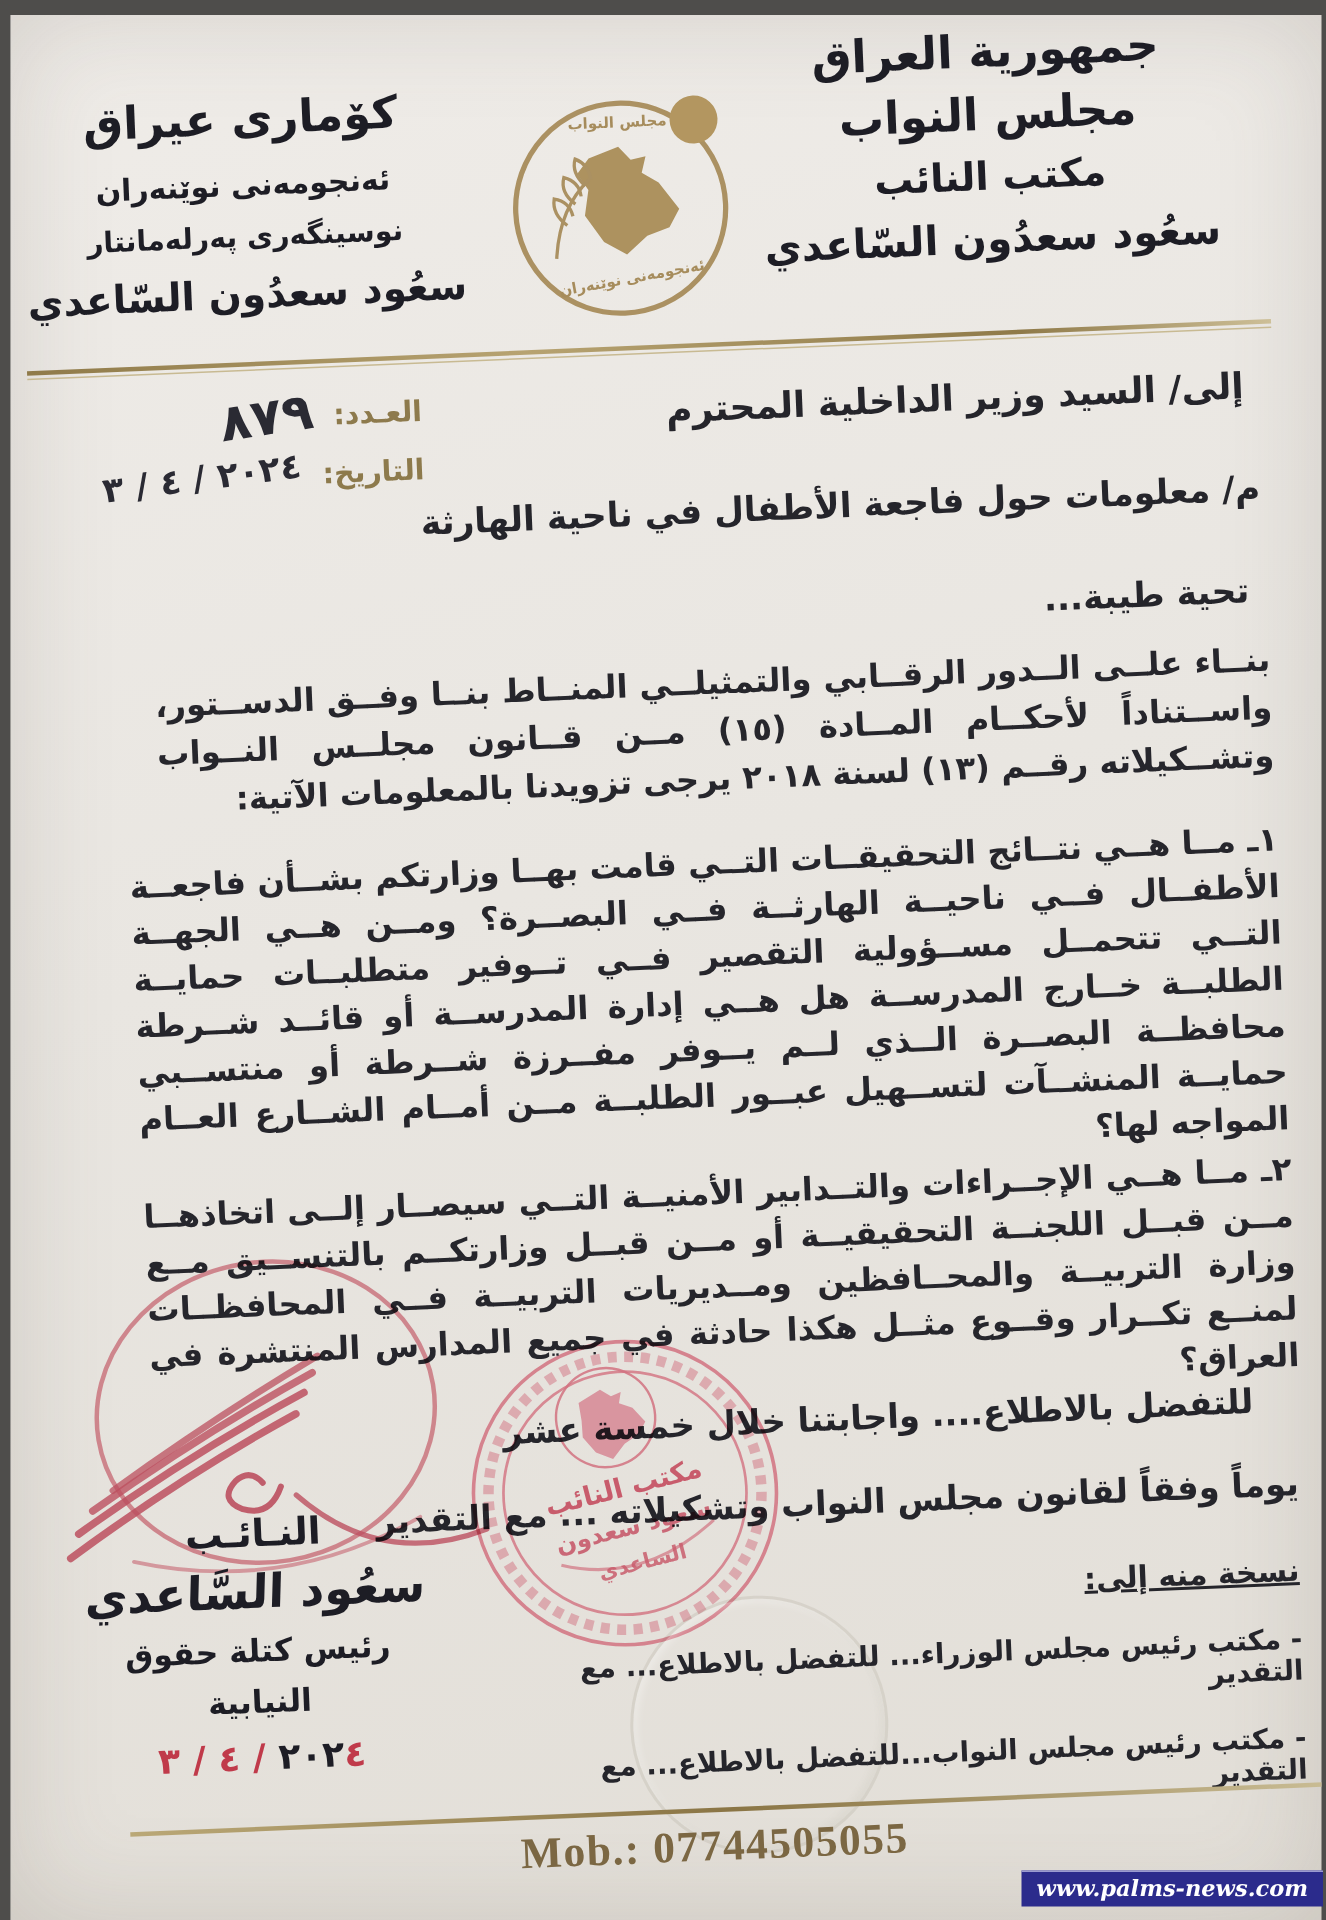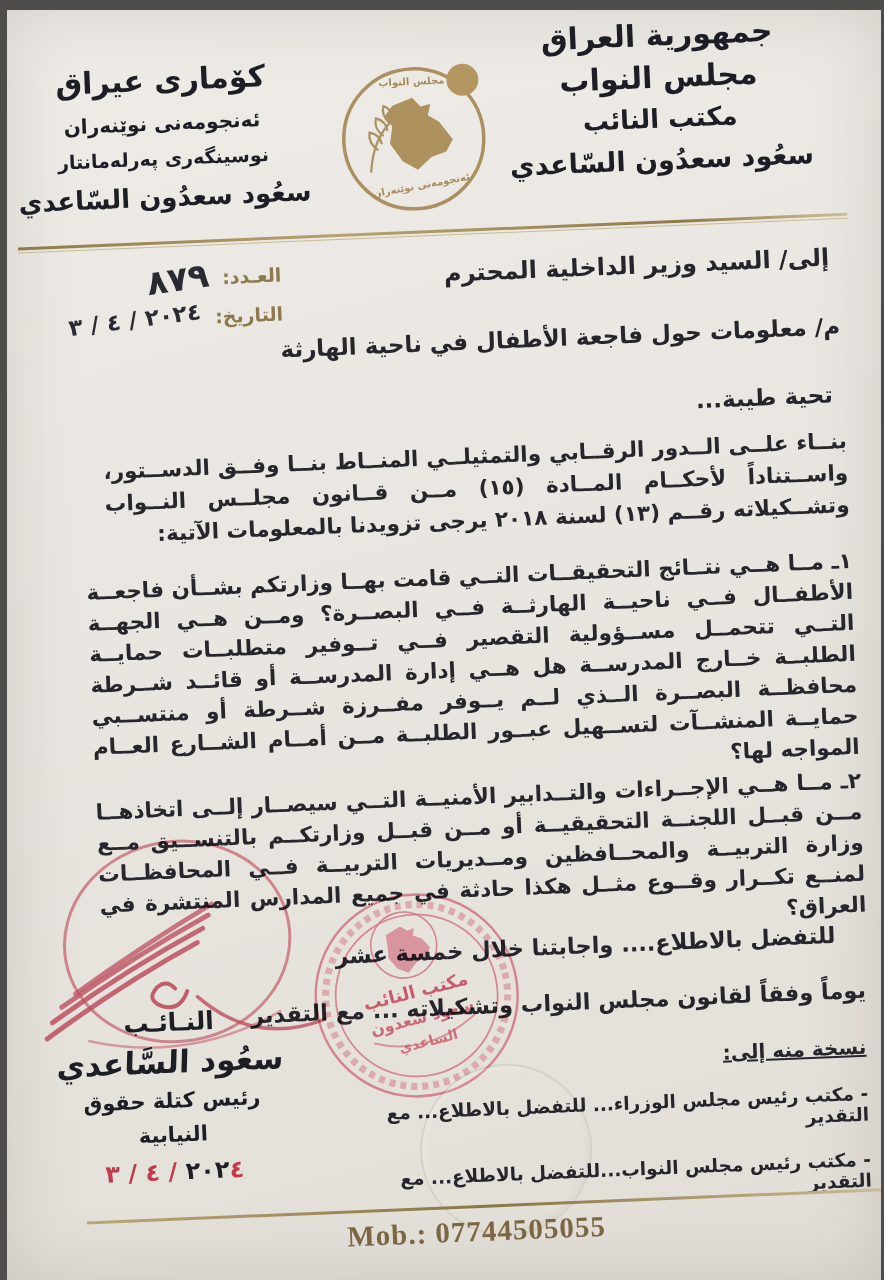--- a/index.html
+++ b/index.html
@@ -182,13 +182,14 @@
         <div class="cc-head">نسخة منه إلى:</div>
         <div class="cc-item">- مكتب رئيس مجلس الوزراء... للتفضل بالاطلاع... مع التقدير</div>
         <div class="cc-item">- مكتب رئيس مجلس النواب...للتفضل بالاطلاع... مع التقدير</div>
       </div>
 
       <div class="abs footer-rule"></div>
       <div class="abs mobile">Mob.: 07744505055</div>
     </div>
   </div>
 
+  <div class="watermark">www.palms-news.com</div>
 </div>
 
 </body></html>

